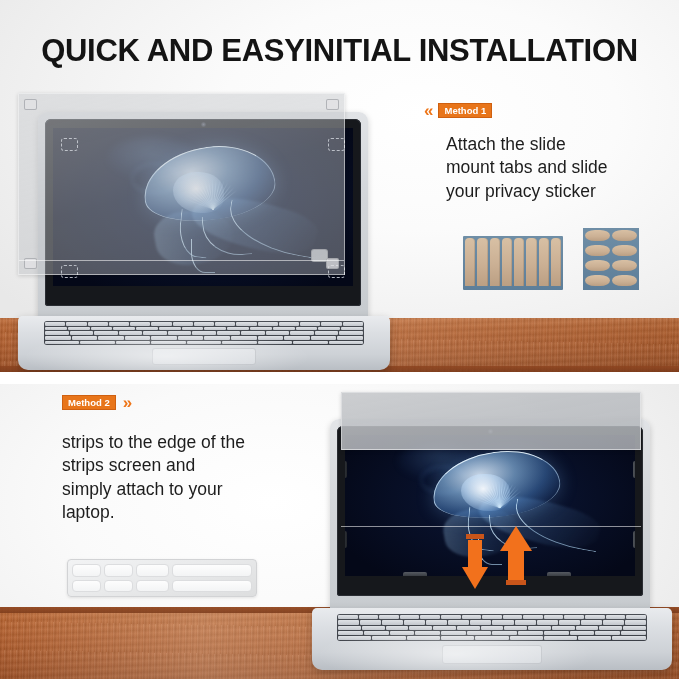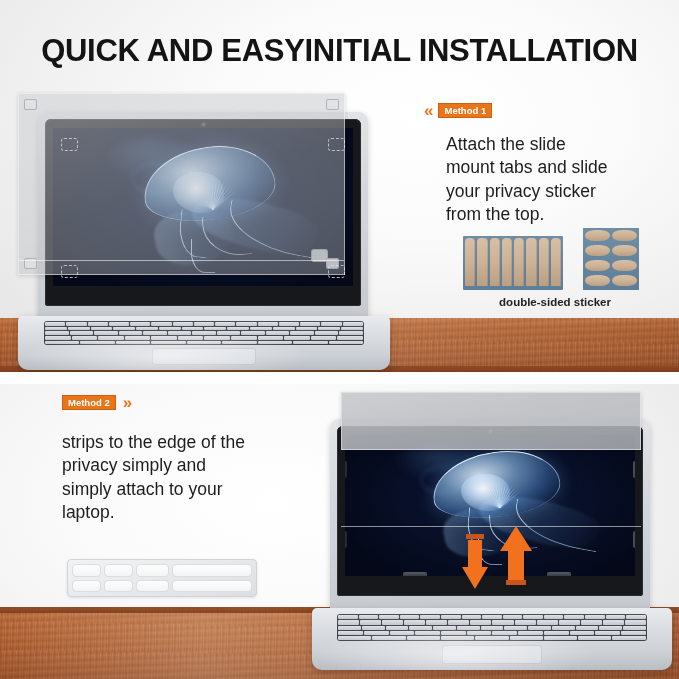--- a/index.html
+++ b/index.html
@@ -427,21 +427,20 @@
 
     <div style="position:absolute; left:424px; top:102px; width:230px;">
       <div class="badge-row">
         <span class="chev">«</span>
         <span class="badge">Method 1</span>
       </div>
       <div class="body-text" style="margin-top:14px; margin-left:22px;">
         <div>Attach the slide</div>
         <div>mount tabs and slide</div>
         <div>your privacy sticker</div>
-        <div>from the top.</div>
       </div>
     </div>
 
     <div class="sticker-wrap" style="left:455px; top:228px; width:200px; height:90px;">
       <div class="strip-block" style="left:8px; top:8px; width:100px; height:54px;">
         <div class="strip"></div>
           <div class="strip"></div>
           <div class="strip"></div>
         <div class="strip"></div>
           <div class="strip"></div>
@@ -452,41 +451,40 @@
       <div class="pad-block" style="left:128px; top:0px; width:56px; height:62px;">
         <div class="pad"></div>
           <div class="pad"></div>
         <div class="pad"></div>
           <div class="pad"></div>
         <div class="pad"></div>
           <div class="pad"></div>
         <div class="pad"></div>
           <div class="pad"></div>
       </div>
-      <div class="caption" style="left:0; top:68px; width:200px;">double-sided sticker</div>
     </div>
   </div>
 
   <div class="panel-gap"></div>
 
   <div class="panel-bottom">
 
     <div class="wood bot" style="top:223px; height:72px;">
       <div class="wood-sheen"></div>
       <div class="wood-lip" style="top:0;"></div>
     </div>
 
     <div style="position:absolute; left:62px; top:10px; width:250px;">
       <div class="badge-row">
         <span class="badge">Method 2</span>
         <span class="chev">»</span>
       </div>
       <div class="body-text" style="margin-top:20px;">
         <div>strips to the edge of the</div>
-        <div>privacy simply and</div>
+        <div>strips screen and</div>
         <div>simply attach to your</div>
         <div>laptop.</div>
       </div>
     </div>
 
     <div style="position:absolute; left:67px; top:175px; width:190px; height:60px;">
       <div class="tabs-sheet" style="left:0; top:0; width:190px; height:38px; position:absolute;">
         <div class="tabs-row">
           <div class="tab-cell"></div>
             <div class="tab-cell"></div>

